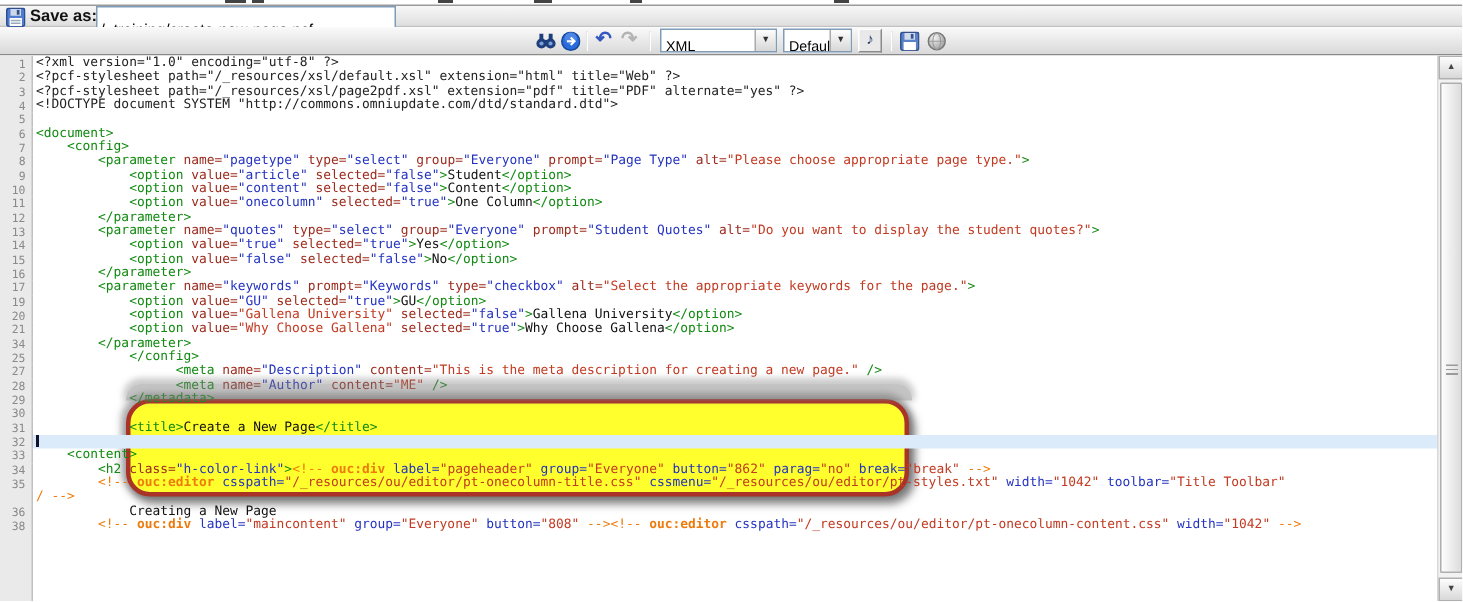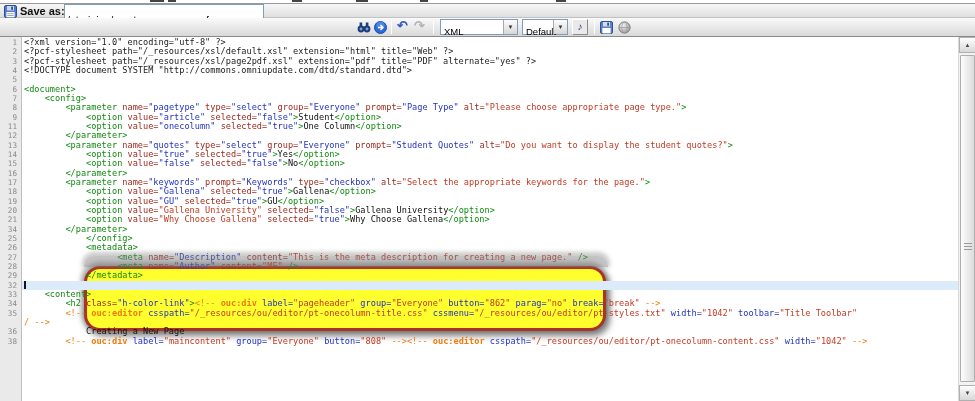--- a/index.html
+++ b/index.html
@@ -207,20 +207,24 @@
         </div>
         <div class="row">
           <span class="ln">8</span>
           <span class="code"><span class="tk-g">        &lt;parameter </span><span class="tk-a">name=</span><span class="tk-v">"pagetype"</span><span class="tk-a"> type=</span><span class="tk-v">"select"</span><span class="tk-a"> group=</span><span class="tk-v">"Everyone"</span><span class="tk-a"> prompt=</span><span class="tk-v">"Page Type"</span><span class="tk-a"> alt=</span><span class="tk-r">"Please choose appropriate page type."</span><span class="tk-g">&gt;</span></span>
         </div>
         <div class="row">
           <span class="ln">9</span>
           <span class="code"><span class="tk-g">            &lt;option </span><span class="tk-a">value=</span><span class="tk-v">"article"</span><span class="tk-a"> selected=</span><span class="tk-v">"false"</span><span class="tk-g">&gt;</span><span class="tk-t">Student</span><span class="tk-g">&lt;/option&gt;</span></span>
         </div>
         <div class="row">
+          <span class="ln">10</span>
+          <span class="code"><span class="tk-g">            &lt;option </span><span class="tk-a">value=</span><span class="tk-v">"content"</span><span class="tk-a"> selected=</span><span class="tk-v">"false"</span><span class="tk-g">&gt;</span><span class="tk-t">Content</span><span class="tk-g">&lt;/option&gt;</span></span>
+        </div>
+        <div class="row">
           <span class="ln">11</span>
           <span class="code"><span class="tk-g">            &lt;option </span><span class="tk-a">value=</span><span class="tk-v">"onecolumn"</span><span class="tk-a"> selected=</span><span class="tk-v">"true"</span><span class="tk-g">&gt;</span><span class="tk-t">One Column</span><span class="tk-g">&lt;/option&gt;</span></span>
         </div>
         <div class="row">
           <span class="ln">12</span>
           <span class="code"><span class="tk-g">        &lt;/parameter&gt;</span></span>
         </div>
         <div class="row">
           <span class="ln">13</span>
           <span class="code"><span class="tk-g">        &lt;parameter </span><span class="tk-a">name=</span><span class="tk-v">"quotes"</span><span class="tk-a"> type=</span><span class="tk-v">"select"</span><span class="tk-a"> group=</span><span class="tk-v">"Everyone"</span><span class="tk-a"> prompt=</span><span class="tk-v">"Student Quotes"</span><span class="tk-a"> alt=</span><span class="tk-r">"Do you want to display the student quotes?"</span><span class="tk-g">&gt;</span></span>
@@ -235,58 +239,58 @@
         </div>
         <div class="row">
           <span class="ln">16</span>
           <span class="code"><span class="tk-g">        &lt;/parameter&gt;</span></span>
         </div>
         <div class="row">
           <span class="ln">17</span>
           <span class="code"><span class="tk-g">        &lt;parameter </span><span class="tk-a">name=</span><span class="tk-v">"keywords"</span><span class="tk-a"> prompt=</span><span class="tk-v">"Keywords"</span><span class="tk-a"> type=</span><span class="tk-v">"checkbox"</span><span class="tk-a"> alt=</span><span class="tk-r">"Select the appropriate keywords for the page."</span><span class="tk-g">&gt;</span></span>
         </div>
         <div class="row">
-          <span class="ln">18</span>
-          <span class="code"><span class="tk-g">            &lt;option </span><span class="tk-a">value=</span><span class="tk-v">"Gallena"</span><span class="tk-a"> selected=</span><span class="tk-v">"true"</span><span class="tk-g">&gt;</span><span class="tk-t">Gallena</span><span class="tk-g">&lt;/option&gt;</span></span>
-        </div>
-        <div class="row">
           <span class="ln">19</span>
           <span class="code"><span class="tk-g">            &lt;option </span><span class="tk-a">value=</span><span class="tk-v">"GU"</span><span class="tk-a"> selected=</span><span class="tk-v">"true"</span><span class="tk-g">&gt;</span><span class="tk-t">GU</span><span class="tk-g">&lt;/option&gt;</span></span>
         </div>
         <div class="row">
           <span class="ln">20</span>
           <span class="code"><span class="tk-g">            &lt;option </span><span class="tk-a">value=</span><span class="tk-r">"Gallena University"</span><span class="tk-a"> selected=</span><span class="tk-v">"false"</span><span class="tk-g">&gt;</span><span class="tk-t">Gallena University</span><span class="tk-g">&lt;/option&gt;</span></span>
         </div>
         <div class="row">
           <span class="ln">21</span>
           <span class="code"><span class="tk-g">            &lt;option </span><span class="tk-a">value=</span><span class="tk-r">"Why Choose Gallena"</span><span class="tk-a"> selected=</span><span class="tk-v">"true"</span><span class="tk-g">&gt;</span><span class="tk-t">Why Choose Gallena</span><span class="tk-g">&lt;/option&gt;</span></span>
         </div>
         <div class="row">
           <span class="ln">34</span>
           <span class="code"><span class="tk-g">        &lt;/parameter&gt;</span></span>
         </div>
         <div class="row">
           <span class="ln">25</span>
           <span class="code"><span class="tk-g">            &lt;/config&gt;</span></span>
         </div>
         <div class="row">
-          <span class="ln">26</span>
-          <span class="code"><span class="tk-g">            &lt;metadata&gt;</span></span>
-        </div>
-        <div class="row">
           <span class="ln">27</span>
           <span class="code"><span class="tk-g">                  &lt;meta </span><span class="tk-a">name=</span><span class="tk-v">"Description"</span><span class="tk-a"> content=</span><span class="tk-r">"This is the meta description for creating a new page."</span><span class="tk-g"> /&gt;</span></span>
         </div>
         <div class="row">
           <span class="ln">28</span>
           <span class="code"><span class="tk-g">                  &lt;meta </span><span class="tk-a">name=</span><span class="tk-v">"Author"</span><span class="tk-a"> content=</span><span class="tk-r">"ME"</span><span class="tk-g"> /&gt;</span></span>
         </div>
         <div class="row">
           <span class="ln">29</span>
           <span class="code"><span class="tk-g">            &lt;/metadata&gt;</span></span>
+        </div>
+        <div class="row">
+          <span class="ln">30</span>
+          <span class="code"></span>
+        </div>
+        <div class="row">
+          <span class="ln">31</span>
+          <span class="code"><span class="tk-g">            &lt;title&gt;</span><span class="tk-t">Create a New Page</span><span class="tk-g">&lt;/title&gt;</span></span>
         </div>
         <div class="row cur">
           <span class="ln">32</span>
           <span class="code"><span class="caret"></span></span>
         </div>
         <div class="row">
           <span class="ln">33</span>
           <span class="code"><span class="tk-g">    &lt;content&gt;</span></span>
         </div>
         <div class="row">

